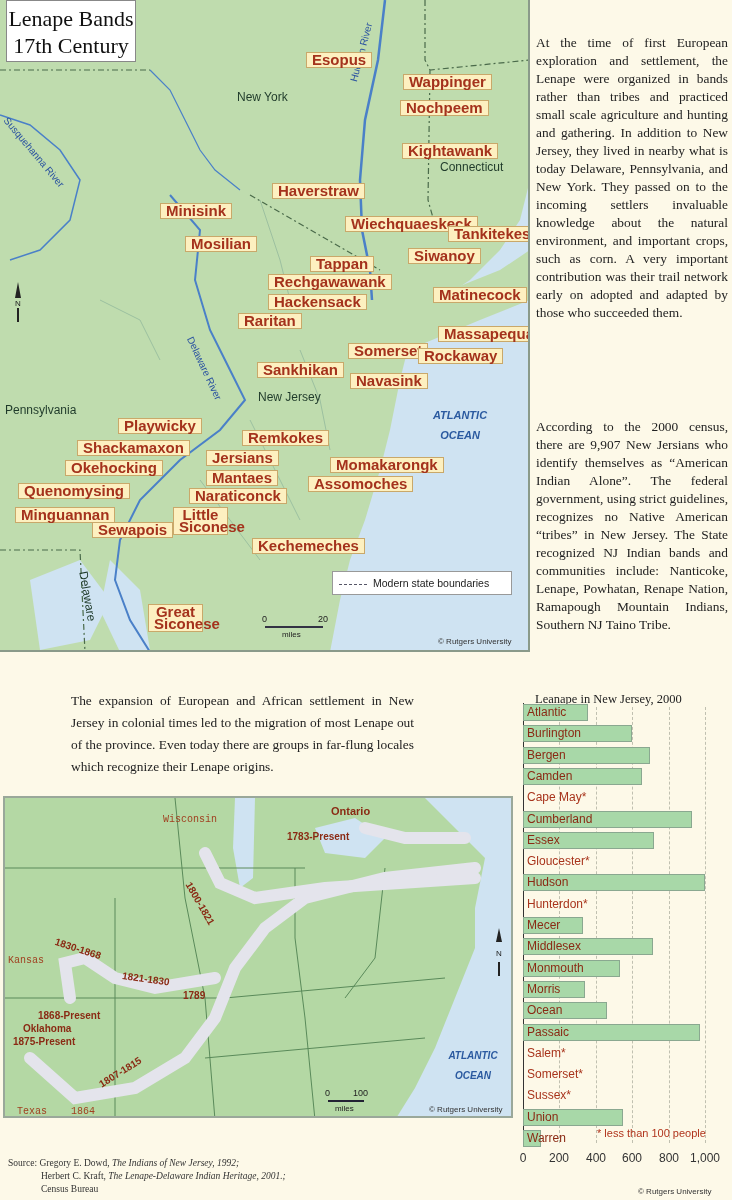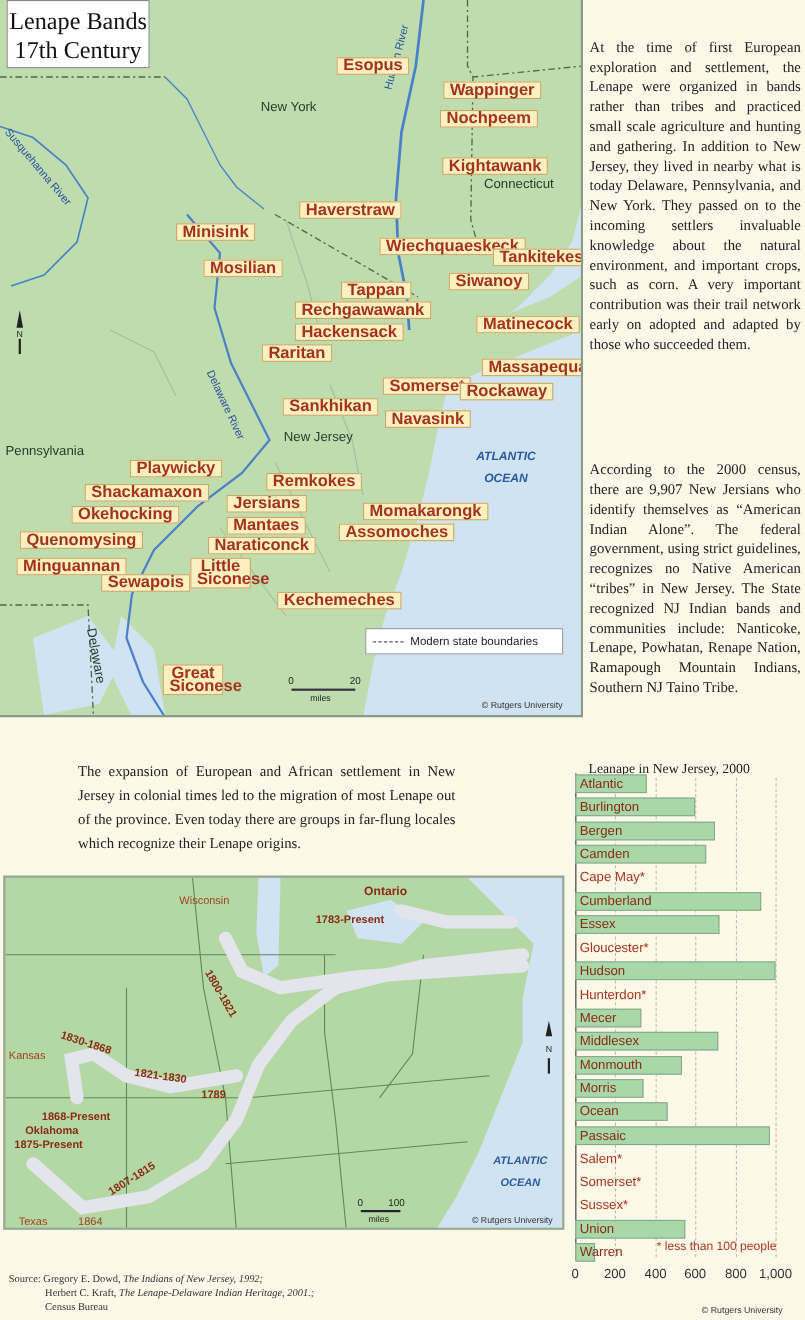--- a/index.html
+++ b/index.html
@@ -20,21 +20,21 @@
   .bar-row { position: absolute; left: 8px; height: 17px; }
   .bar { position: absolute; left: 0; top: 0; height: 17px; background: #a8d8a8; border: 1px solid #8aa890; }
   .bar-label { position: absolute; left: 4px; top: 1px; font-family: "Liberation Sans", sans-serif; font-size: 12px; color: #8a2a14; white-space: nowrap; }
   .bar-label.small { color: #a8341c; }
   .gridline { position: absolute; top: 37px; height: 436px; border-left: 1px dashed #c0c0b0; }
   .tick { position: absolute; top: 481px; font-family: "Liberation Sans", sans-serif; font-size: 12px; color: #333; transform: translateX(-50%); }
   
   #map2 { left: 3px; top: 796px; width: 510px; height: 322px; background: #b4d8a4; border: 2px solid #9aa89a; overflow: hidden; }
   #map2 svg { position: absolute; left: 0; top: 0; }
   .mig-label { position: absolute; font-family: "Liberation Sans", sans-serif; font-size: 10px; color: #8a2a14; font-weight: bold; white-space: nowrap; }
-  .mig-state { position: absolute; font-family: Liberation Sans, sans-serif; font-size: 10px; color: #a04020; white-space: nowrap; }
+  .mig-state { position: absolute; font-family: Liberation Mono, monospace; font-size: 10px; color: #a04020; white-space: nowrap; }
   .source { position: absolute; font-size: 9.5px; color: #333; line-height: 13px; }
 </style>
 </head>
 <body>
 
 <div id="map1" class="abs">
   <svg width="530" height="652">
 
     <path d="M530 180 L530 652 L330 652 L340 600 L350 560 L365 520 L380 470 L390 430 L400 380 L410 340 L420 320 L440 300 L470 280 L500 250 L520 220 Z" fill="#cfe3f2"></path>
     <path d="M360 320 L400 300 L450 290 L500 270 L530 250 L530 300 L480 320 L420 345 L380 340 Z" fill="#bfdcae"></path>

